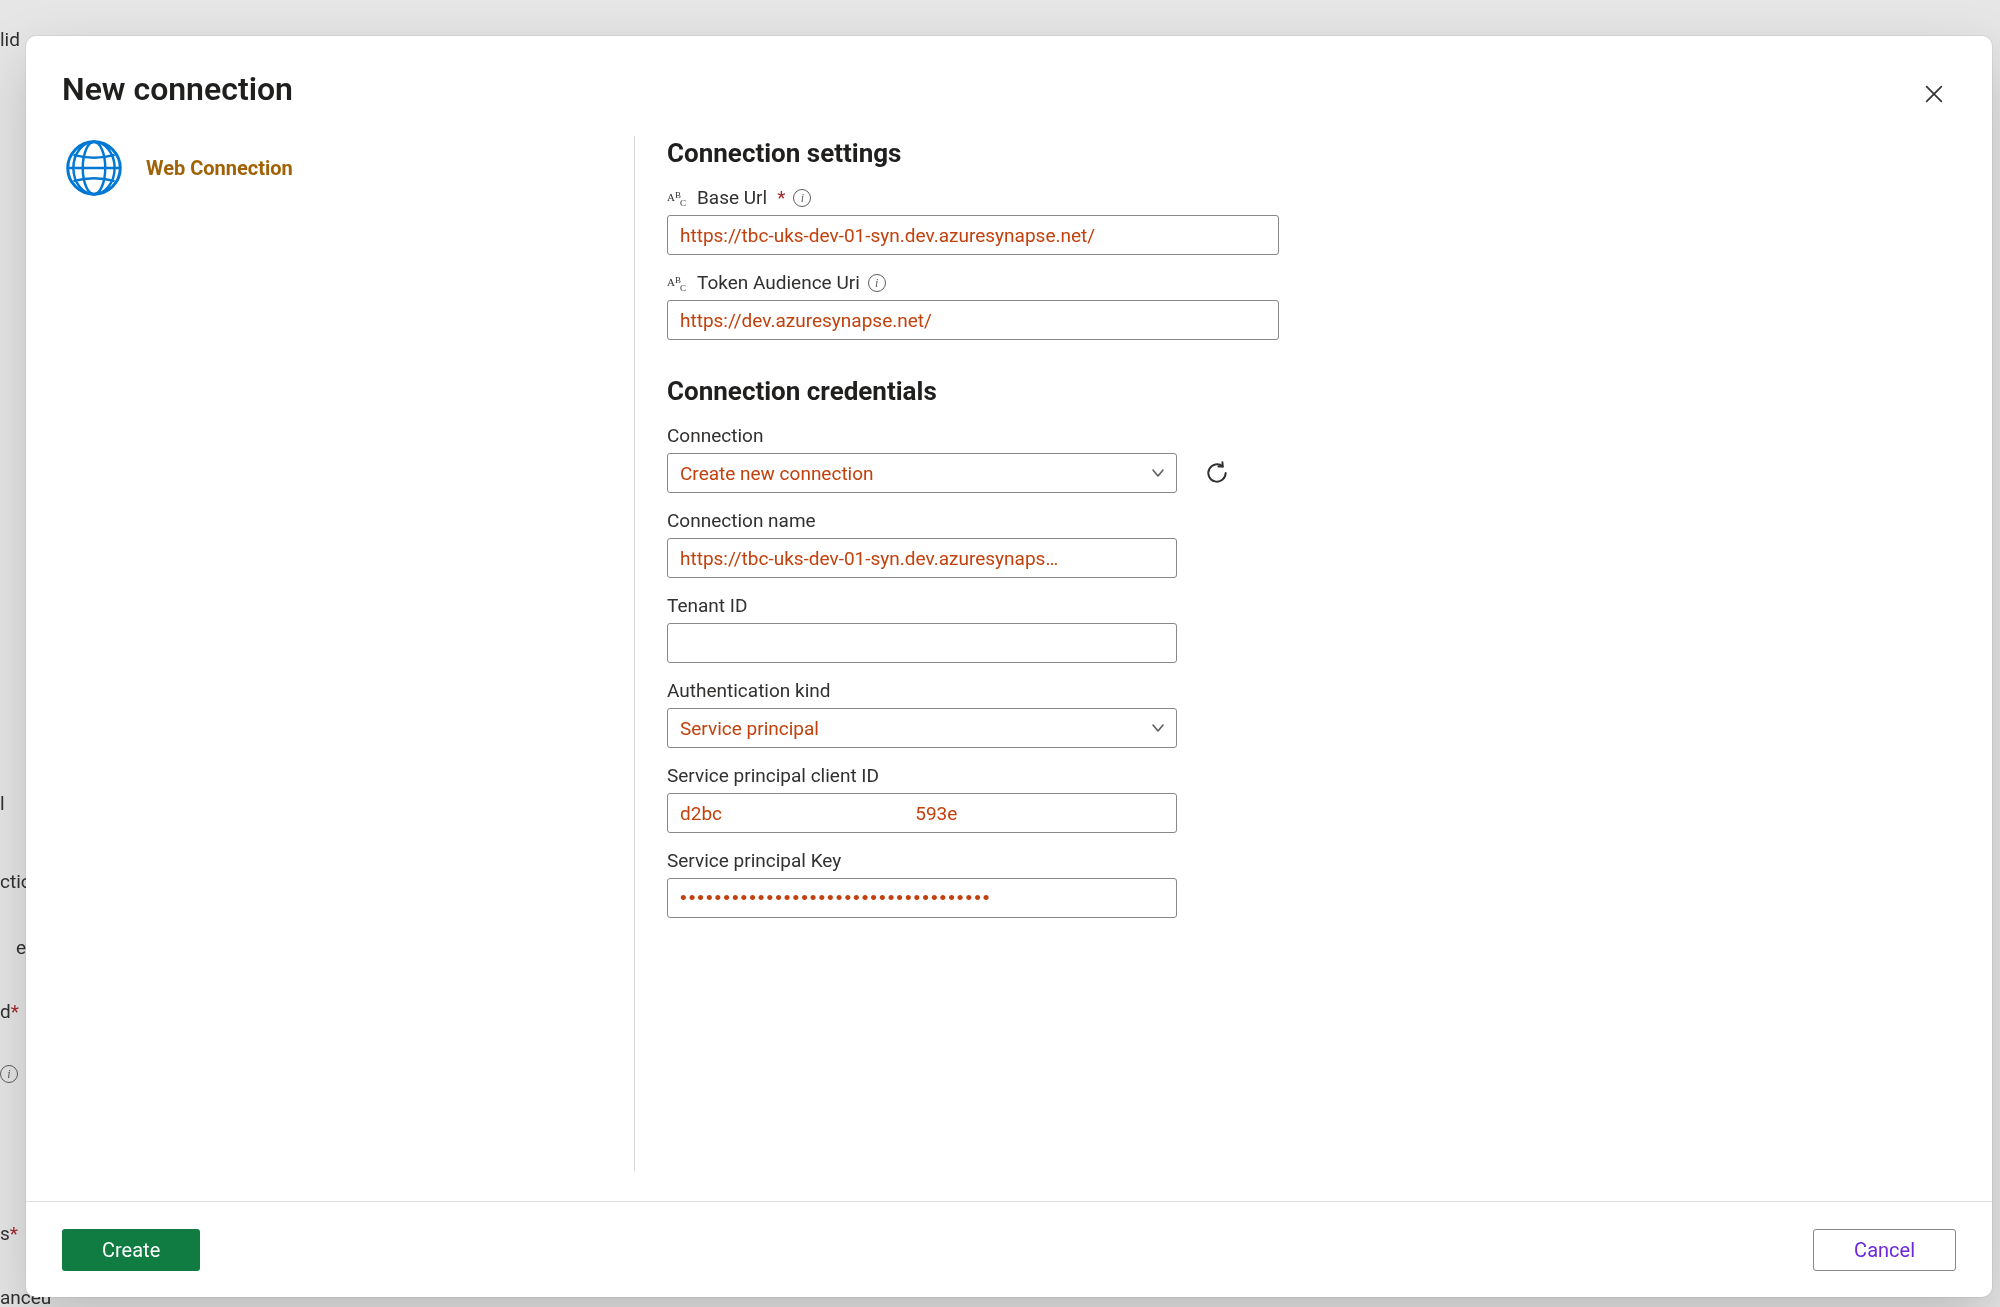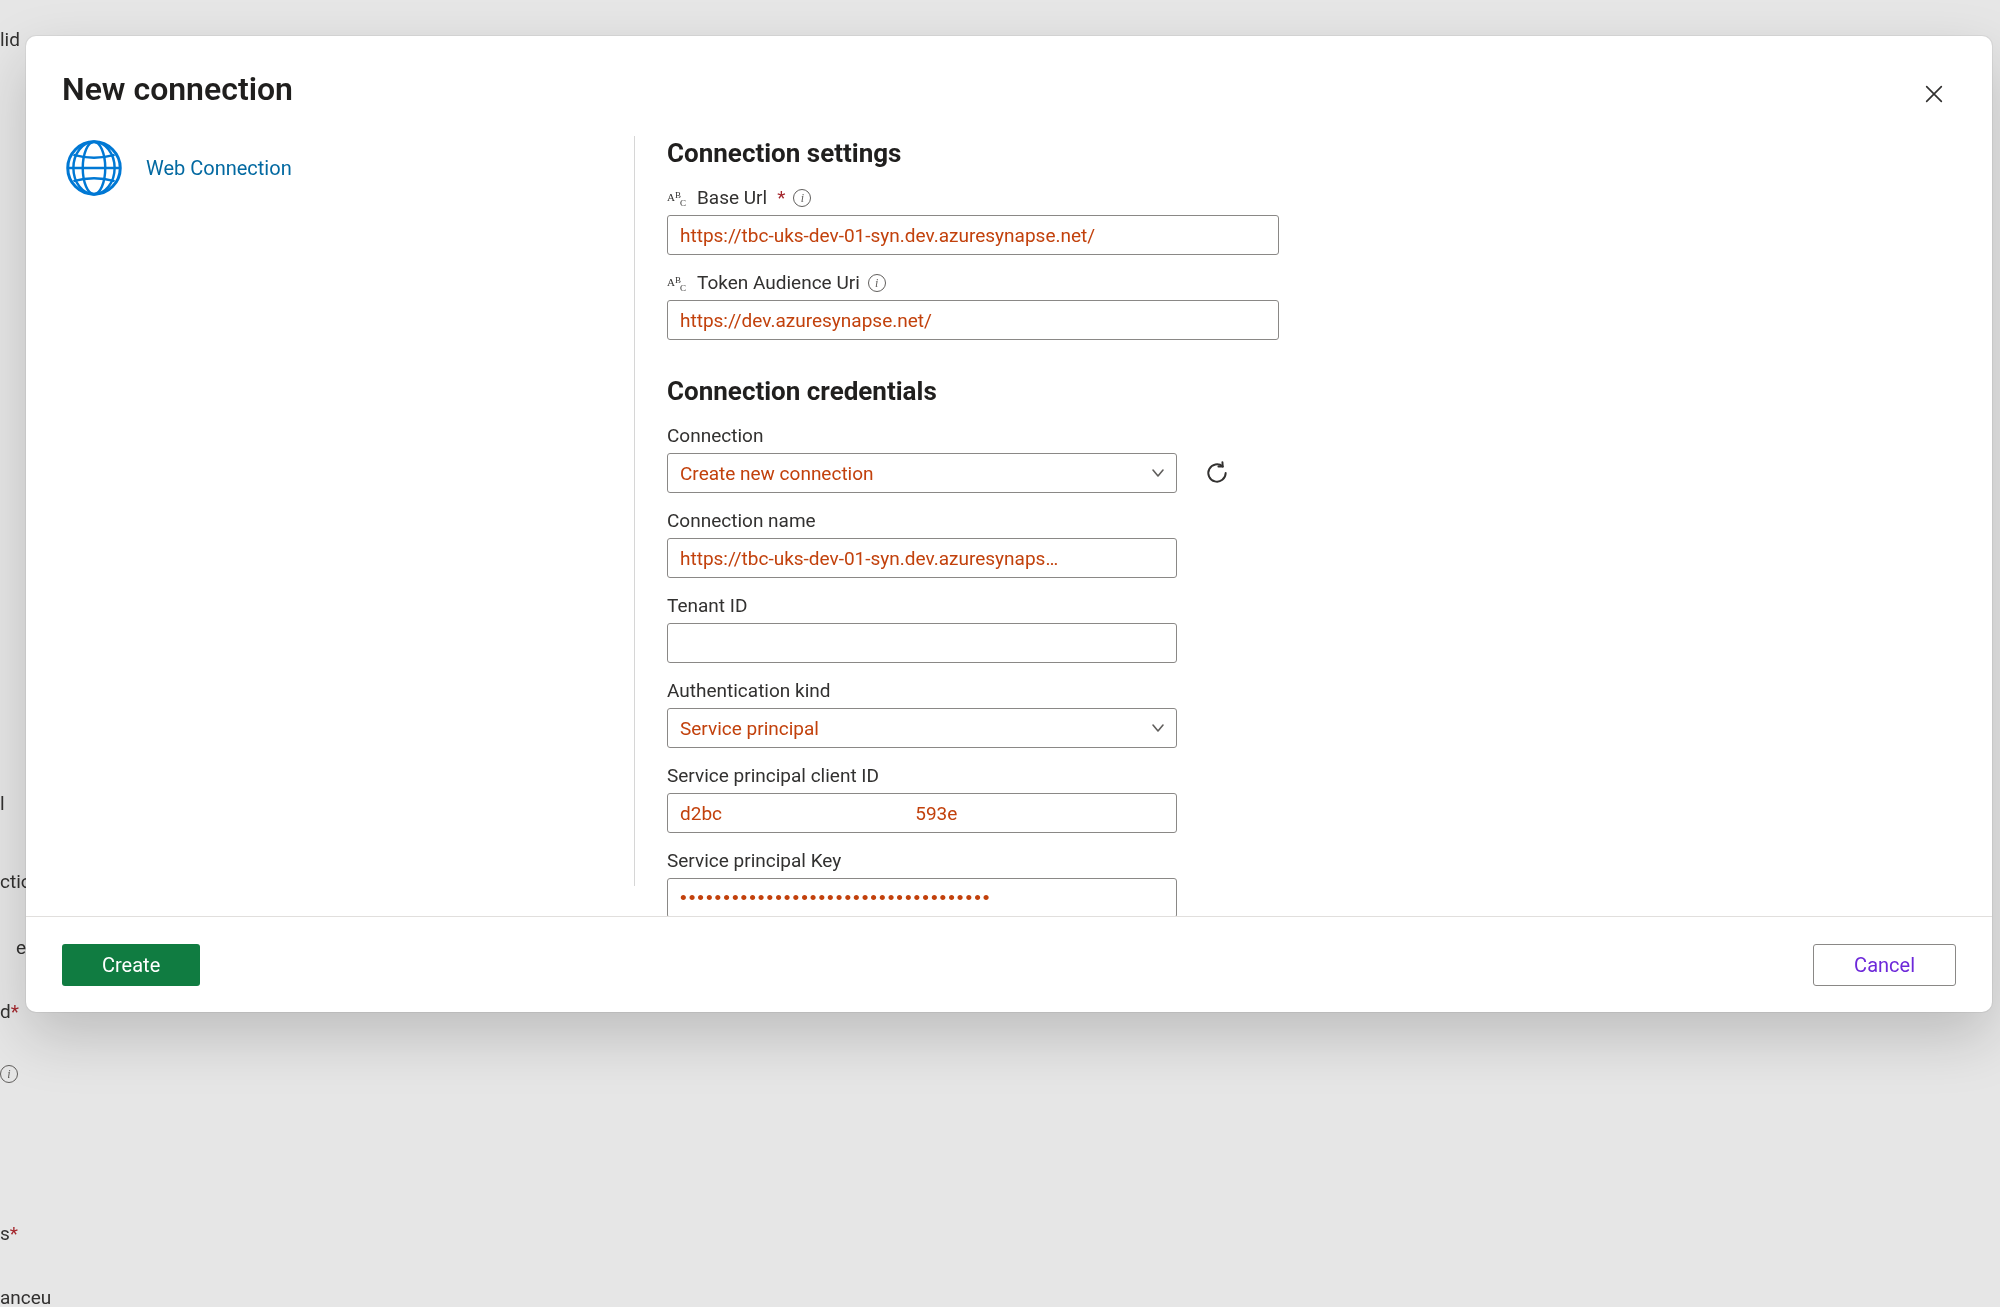--- a/index.html
+++ b/index.html
@@ -17,21 +17,21 @@
       left: 0; top: 0; right: 0; bottom: 0;
       color:#323130;
       font-size:19px;
     }
     .bg-fragments span { position:absolute; white-space:nowrap; }
     .modal {
       position: absolute;
       left: 26px;
       top: 36px;
       width: 1966px;
-      height: 976px;
+      height: 1261px;
       background: #ffffff;
       border-radius: 10px;
       box-shadow: 0 24px 60px rgba(0,0,0,0.18), 0 0 0 1px rgba(0,0,0,0.05);
       display: flex;
       flex-direction: column;
     }
     .modal-header {
       padding: 34px 60px 0 36px;
       position: relative;
     }
@@ -66,22 +66,22 @@
     }
     .conn-type-row {
       display: flex;
       align-items: center;
       gap: 20px;
       margin-top: 2px;
     }
     .globe-wrap { width: 64px; height: 64px; display:flex; align-items:center; justify-content:center; }
     .conn-type-label {
       font-size: 20px;
-      font-weight: 400;
-      color: #0369a1;
+      font-weight: 700;
+      color: #a16207;
     }
     .divider-v {
       width: 1px;
       background: #d6d6d6;
       align-self: stretch;
       margin-top: 2px;
       margin-bottom: 30px;
     }
     .right-col {
       flex: 1;

